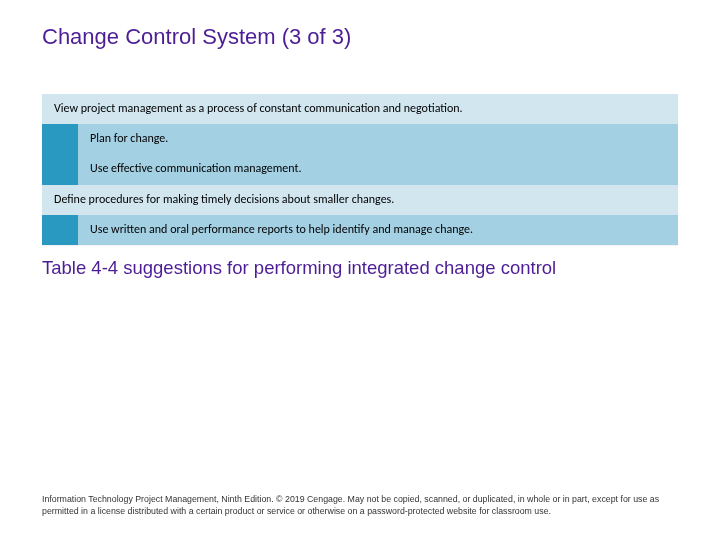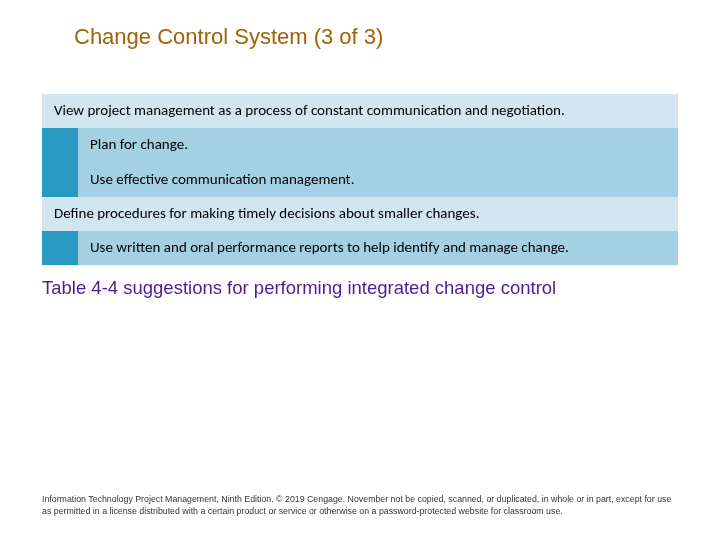--- a/index.html
+++ b/index.html
@@ -12,33 +12,32 @@
     overflow: hidden;
   }
   .slide {
     width: 100%;
     height: 100%;
     padding: 24px 42px 0 42px;
     position: relative;
   }
   .title {
     font-size: 22px;
-    color: #a16207;
+    color: #4c1d95;
     font-weight: 400;
     margin-bottom: 44px;
-    margin-left: 32px;
   }
   .table-wrap {
     background: #2a99c1;
     padding: 0;
     box-shadow: 0 1px 0 rgba(0,0,0,0.05);
   }
   .row {
     padding: 6px 12px 8px 12px;
-    font-size: 15px;
+    font-size: 12px;
     line-height: 1.35;
     color: #000;
     font-family: Calibri, Arial, sans-serif;
   }
   .row.odd  { background: #d1e6ef; }
   .row.even { background: #a3d0e3; margin-left: 36px; }
   .caption {
     font-size: 18.5px;
     color: #4c1d95;
     margin-top: 12px;
@@ -64,15 +63,15 @@
   <div class="table-wrap">
     <div class="row odd">View project management as a process of constant communication and negotiation.</div>
     <div class="row even">Plan for change.</div>
     <div class="row even">Use effective communication management.</div>
     <div class="row odd">Define procedures for making timely decisions about smaller changes.</div>
     <div class="row even">Use written and oral performance reports to help identify and manage change.</div>
   </div>
 
   <div class="caption">Table 4-4 suggestions for performing integrated change control</div>
 
-  <div class="footer">Information Technology Project Management, Ninth Edition. © 2019 Cengage. November not be copied, scanned, or duplicated, in whole or in part, except for use as permitted in a license distributed with a certain product or service or otherwise on a password-protected website for classroom use.</div>
+  <div class="footer">Information Technology Project Management, Ninth Edition. © 2019 Cengage. May not be copied, scanned, or duplicated, in whole or in part, except for use as permitted in a license distributed with a certain product or service or otherwise on a password-protected website for classroom use.</div>
 
 </div>
 
 </body></html>

